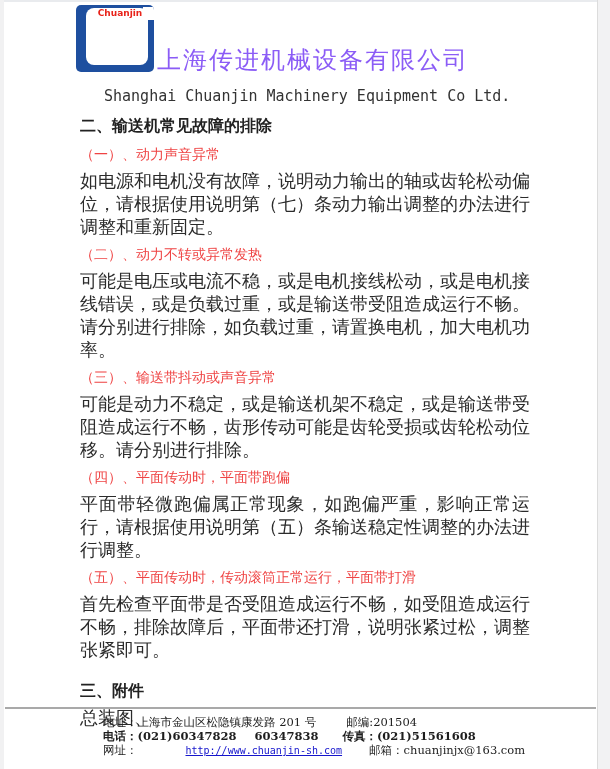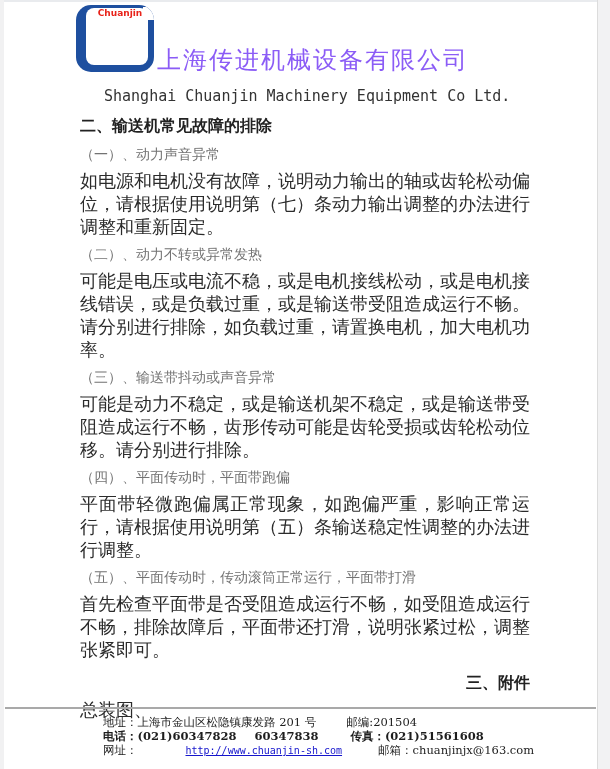--- a/index.html
+++ b/index.html
@@ -4,48 +4,48 @@
 <style>
   html,body{margin:0;padding:0;background:#ffffff;}
   .viewer{position:relative;width:610px;height:769px;background:#ffffff;overflow:hidden;
           font-family:"DejaVu Serif","Liberation Serif",serif;color:#2b2b2b;}
   
   .edge-top{position:absolute;left:0;top:0;width:610px;height:2px;background:#e9ebee;}
   .edge-left{position:absolute;left:0;top:0;width:4px;height:769px;background:#f1f1f2;}
   .edge-right{position:absolute;right:0;top:0;width:13px;height:769px;background:#f2f2f3;border-left:1px solid #dcdcdc;box-sizing:border-box;}
 
   
-  .logo{position:absolute;left:76px;top:5px;width:78px;height:67px;background:#1e4f9f;border-radius:15px;overflow:hidden;}
+  .logo{position:absolute;left:76px;top:5px;width:78px;height:67px;background:#1e4f9f;border-radius:5px;overflow:hidden;}
   .logo-white{position:absolute;left:10px;top:3px;right:6px;bottom:7px;background:#ffffff;border-radius:8px;}
   .logo-notch{position:absolute;right:0;top:2px;width:11px;height:13px;background:#ffffff;border-bottom-left-radius:5px;}
   .logo-brand{position:absolute;left:16px;top:3px;width:56px;text-align:center;
               font-family:"DejaVu Sans","Liberation Sans",sans-serif;font-size:9px;font-weight:bold;color:#e8231a;}
   .logo-cn{position:absolute;left:12px;top:14px;width:58px;text-align:right;
            font-size:20px;line-height:21px;font-weight:800;color:#ffffff;letter-spacing:1px;}
   .company-cn{position:absolute;left:157px;top:46px;font-size:24px;line-height:28px;color:#8b5cf6;letter-spacing:2px;white-space:nowrap;}
   .company-en{position:absolute;left:104px;top:87px;font-family:"DejaVu Sans Mono","Liberation Mono",monospace;
               font-size:15px;color:#333;white-space:nowrap;}
 
   
   .content{position:absolute;left:80px;top:112px;width:450px;}
   .h1{font-size:16px;line-height:24px;font-weight:600;color:#222;margin:2px 0 0;}
-  .h1.later{margin-top:10px;text-align:right;}
-  .h2{font-size:14px;line-height:23px;font-weight:normal;color:#737373;margin:5px 0 0;}
+  .h1.later{margin-top:18px;}
+  .h2{font-size:14px;line-height:23px;font-weight:normal;color:#ef4444;margin:5px 0 0;}
   .para{font-size:18px;line-height:23px;margin:3px 0 0;text-align:justify;}
   .para.last{text-align:left;}
 
   
   .divider{position:absolute;left:5px;top:707px;width:591px;height:2px;background:#a9a9a9;}
   .footer{position:absolute;left:103px;top:715px;font-size:11.5px;line-height:14px;color:#1d1d1d;white-space:nowrap;}
   .footer .row{height:14px;}
   .footer .bold{font-weight:bold;}
   .gap-postcode{margin-left:30px;}
   .gap-phone2{margin-left:18px;}
-  .gap-fax{margin-left:32px;}
-  .gap-email{margin-left:36px;}
+  .gap-fax{margin-left:24px;}
+  .gap-email{margin-left:27px;}
   .weblink{font-family:"DejaVu Sans Mono","Liberation Mono",monospace;font-size:10px;color:#1515cc;text-decoration:underline;margin-left:48px;}
 </style>
 </head>
 <body>
 
 <div class="viewer">
 
   <div class="logo">
     <div class="logo-white"></div>
     <div class="logo-notch"></div>

